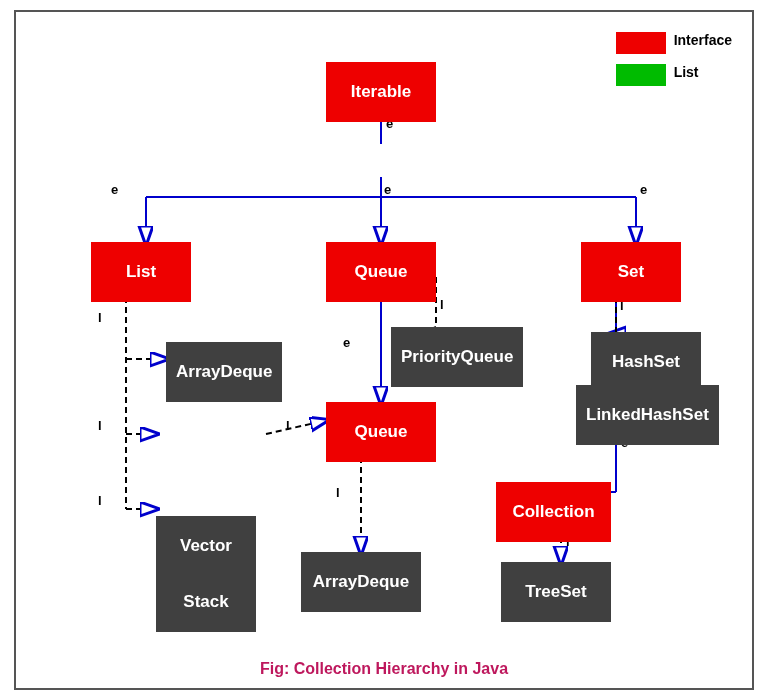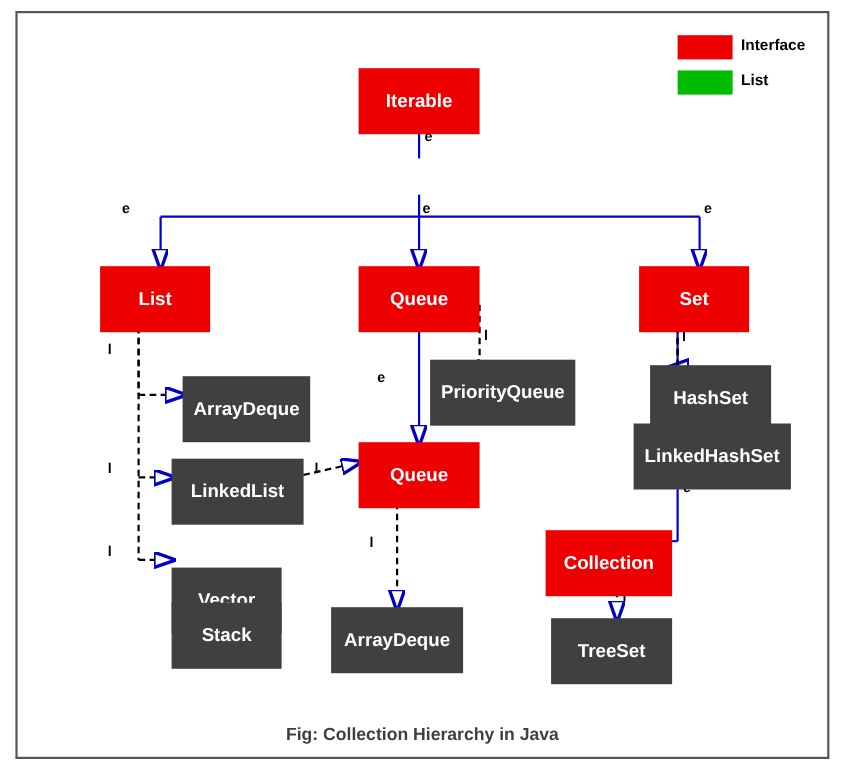--- a/index.html
+++ b/index.html
@@ -64,21 +64,21 @@
       height: 100%;
       pointer-events: none;
       overflow: visible;
     }
 
     .caption {
       text-align: center;
       font-size: 16px;
       font-weight: bold;
       margin-top: 8px;
-      color: #404040;
+      color: #be185d;
     }
 
     .diagram-area {
       position: relative;
       width: 700px;
       height: 620px;
     }
 
     .arrow-label {
       font-size: 13px;
@@ -192,29 +192,26 @@
     </div>
 
     <div class="node interface" style="left:545px;top:210px;min-width:100px;justify-content:center;">
       <span>Set</span>
     </div>
 
     <div class="node class-node" style="left:130px;top:310px;min-width:110px;">
       <span>ArrayDeque</span>
     </div>
 
-    <div class="node class-node" style="left:120px;top:385px;min-width:120px;">
-      <span>LinkedList</span>
-    </div>
 
     <div class="node class-node" style="left:120px;top:460px;min-width:100px;margin-top:24px;">
       <span>Vector</span>
     </div>
 
-    <div class="node class-node" style="left:120px;top:516px;min-width:100px;">
+    <div class="node class-node" style="left:120px;top:540px;min-width:100px;">
       <span>Stack</span>
     </div>
 
     <div class="node class-node" style="left:355px;top:295px;min-width:130px;">
       <span>PriorityQueue</span>
     </div>
 
     <div class="node interface" style="left:290px;top:370px;min-width:110px;">
       <span>Queue</span>
     </div>

